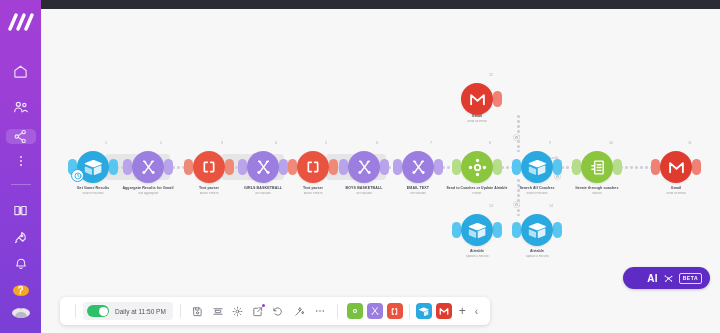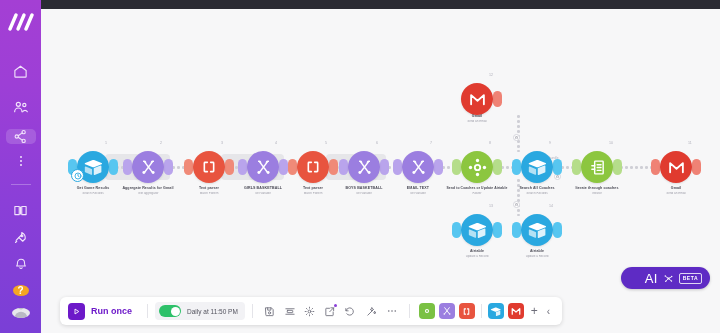--- a/index.html
+++ b/index.html
@@ -135,21 +135,21 @@
   }
 
   
   .ai-pill {
     position: absolute; right: 10px; bottom: 44px;
     height: 22px; background: #5e2bc4; border-radius: 11px;
     display: flex; align-items: center; gap: 5px; padding: 0 8px;
     color: #fff; z-index: 25; cursor: pointer;
     box-shadow: 0 1px 3px rgba(0,0,0,0.2);
   }
-  .ai-pill .ai-txt { font-size: 13px; font-weight: normal; letter-spacing: 0.3px; margin-left: 16px; }
+  .ai-pill .ai-txt { font-size: 10px; font-weight: bold; letter-spacing: 0.3px; margin-left: 16px; }
   .ai-pill .beta {
     font-size: 5px; font-weight: bold; letter-spacing: 0.5px;
     border: 1px solid rgba(255,255,255,0.8); border-radius: 2px;
     padding: 1.5px 3px;
   }
 
   
   .toolbar {
     position: absolute; left: 60px; bottom: 8px;
     height: 28px; background: #fff; border-radius: 6px;
@@ -629,28 +629,20 @@
         <circle cx="6" cy="18" r="1.6" fill="#fff" stroke="none"></circle>
         <circle cx="18.5" cy="17.5" r="1.6" fill="#fff" stroke="none"></circle>
         <path d="M6.3 8 L10.3 10.6 M17.6 9 L13.7 10.9 M7.3 16.6 L10.5 13.7 M17 16.2 L13.8 13.6"></path>
       </svg>
     </span>
     <span class="beta">BETA</span>
   </div>
 
   <div class="toolbar">
 
-    <div class="run-btn">
-      <span class="run-ico">
-        <svg width="9" height="9" viewBox="0 0 24 24" fill="none" stroke="#fff" stroke-width="2.4" stroke-linejoin="round">
-          <path d="M8 5.5 L18 12 L8 18.5 Z"></path>
-        </svg>
-      </span>
-      <span class="run-txt">Run once</span>
-    </div>
 
     <div class="tb-sep"></div>
 
     <div class="sched">
       <span class="toggle"></span>
       <span class="sched-txt">Daily at 11:50 PM</span>
     </div>
 
     <div class="tb-sep"></div>
 

